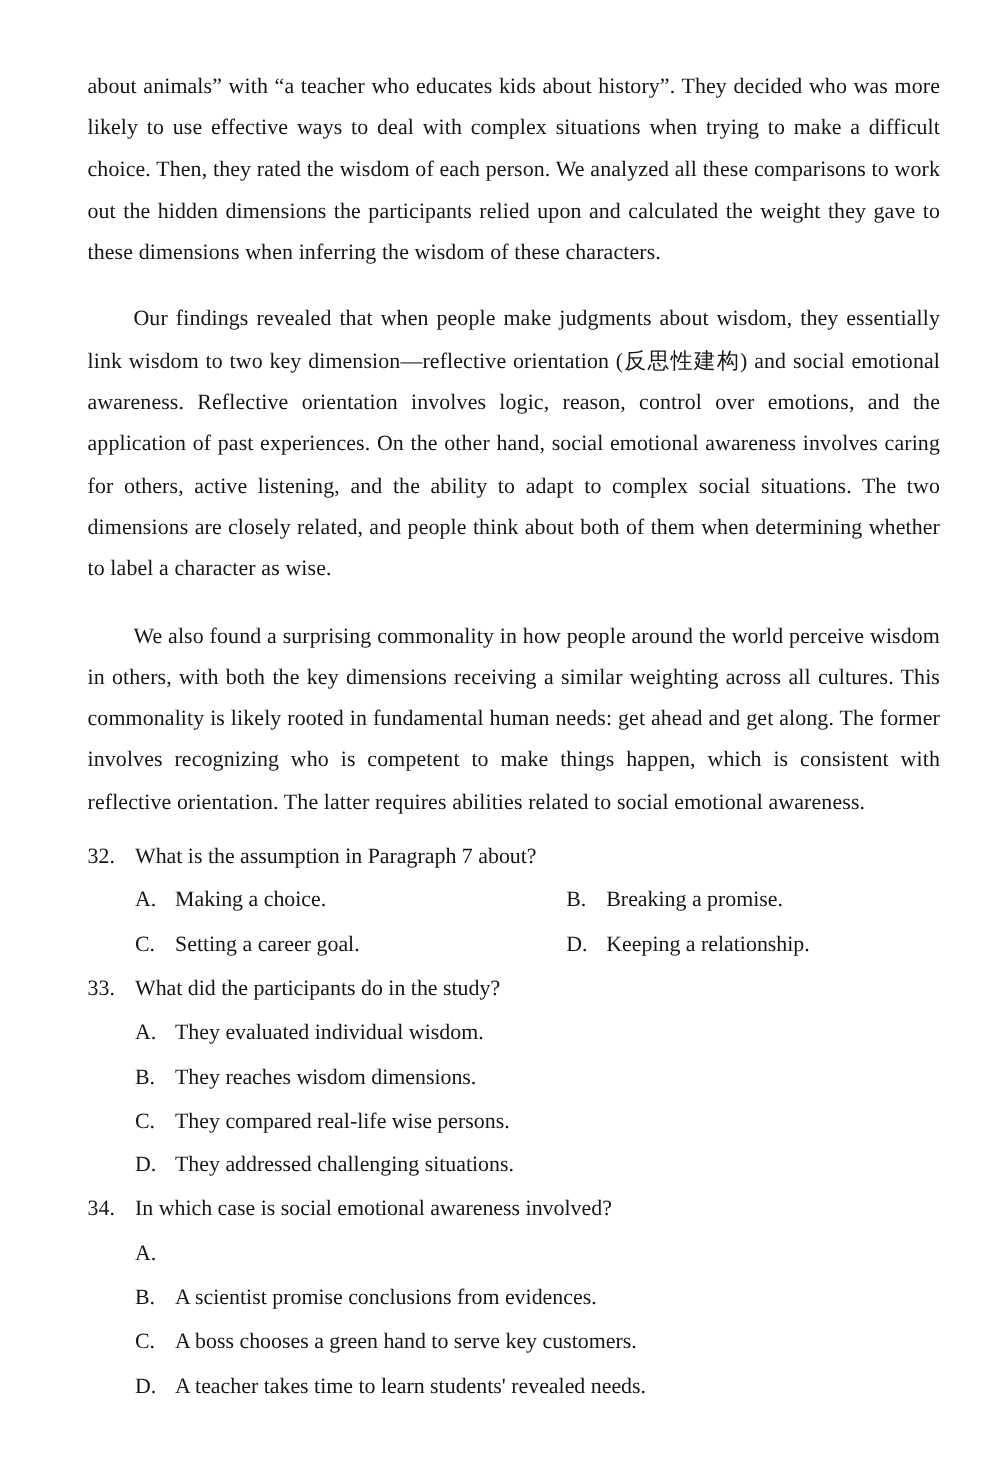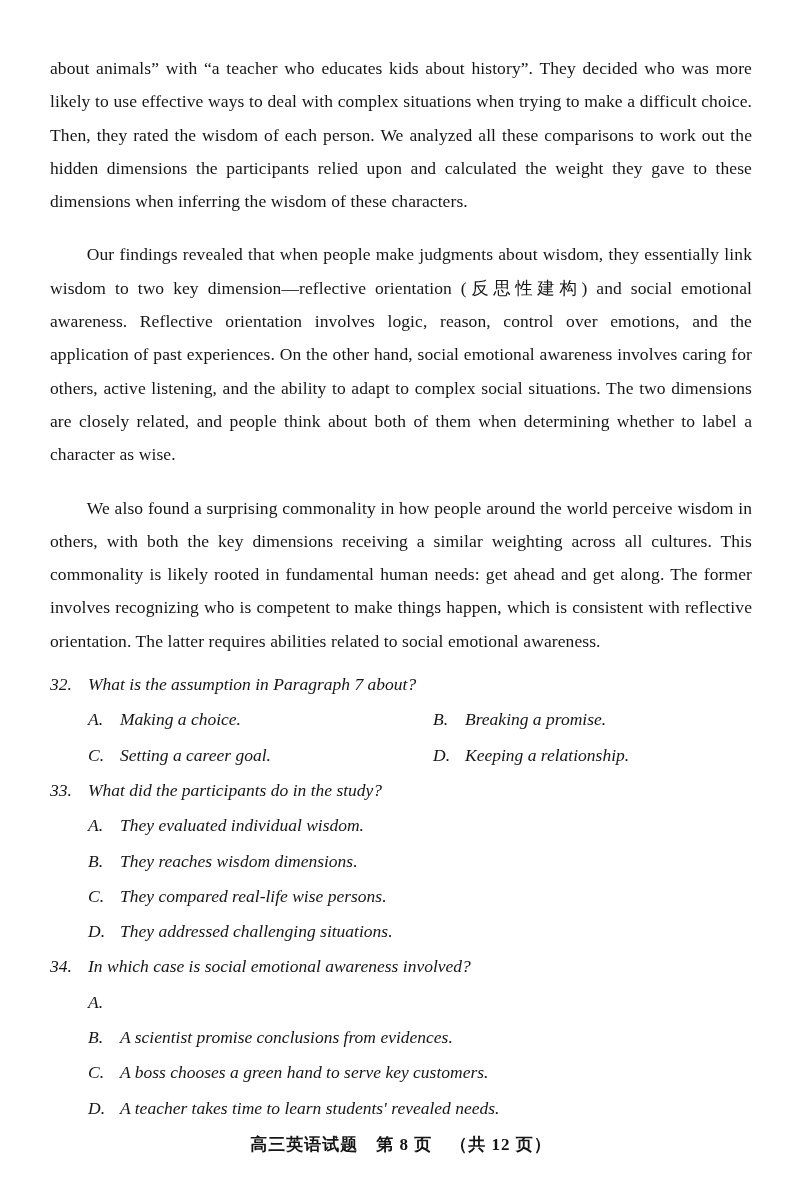--- a/index.html
+++ b/index.html
@@ -11,39 +11,38 @@
     width: 800px;
     height: 1181px;
     overflow: hidden;
     font-family: "Liberation Serif", "DejaVu Serif", serif;
     color: #151515;
   }
   .page {
     box-sizing: border-box;
     width: 800px;
     height: 885px;
-    padding: 52px 48px 0 50px;
+    padding: 52px 48px 0 70px;
   }
   
   .passage p {
     margin: 0;
     font-size: 17.5px;
     line-height: 33.3px;
     text-align: justify;
     letter-spacing: 0.1px;
   }
   .passage p.indent {
     text-indent: 2.1em;
     margin-top: 20px;
   }
   
   .questions {
     margin-top: 9px;
     font-size: 17.5px;
-    font-style: italic;
   }
   .q-line {
     display: flex;
     line-height: 35.3px;
   }
   .q-num {
     flex: none;
     width: 38px;
   }
   .options {
@@ -152,15 +151,14 @@
         </div>
         <div class="option">
           <span class="opt-label">D.</span>
           <span class="opt-text">A teacher takes time to learn students' revealed needs.</span>
         </div>
       </div>
     </div>
 
   </div>
 
-  <div class="footer">高三英语试题　第 8 页　（共 12 页）</div>
 
 </div>
 
 </body></html>

